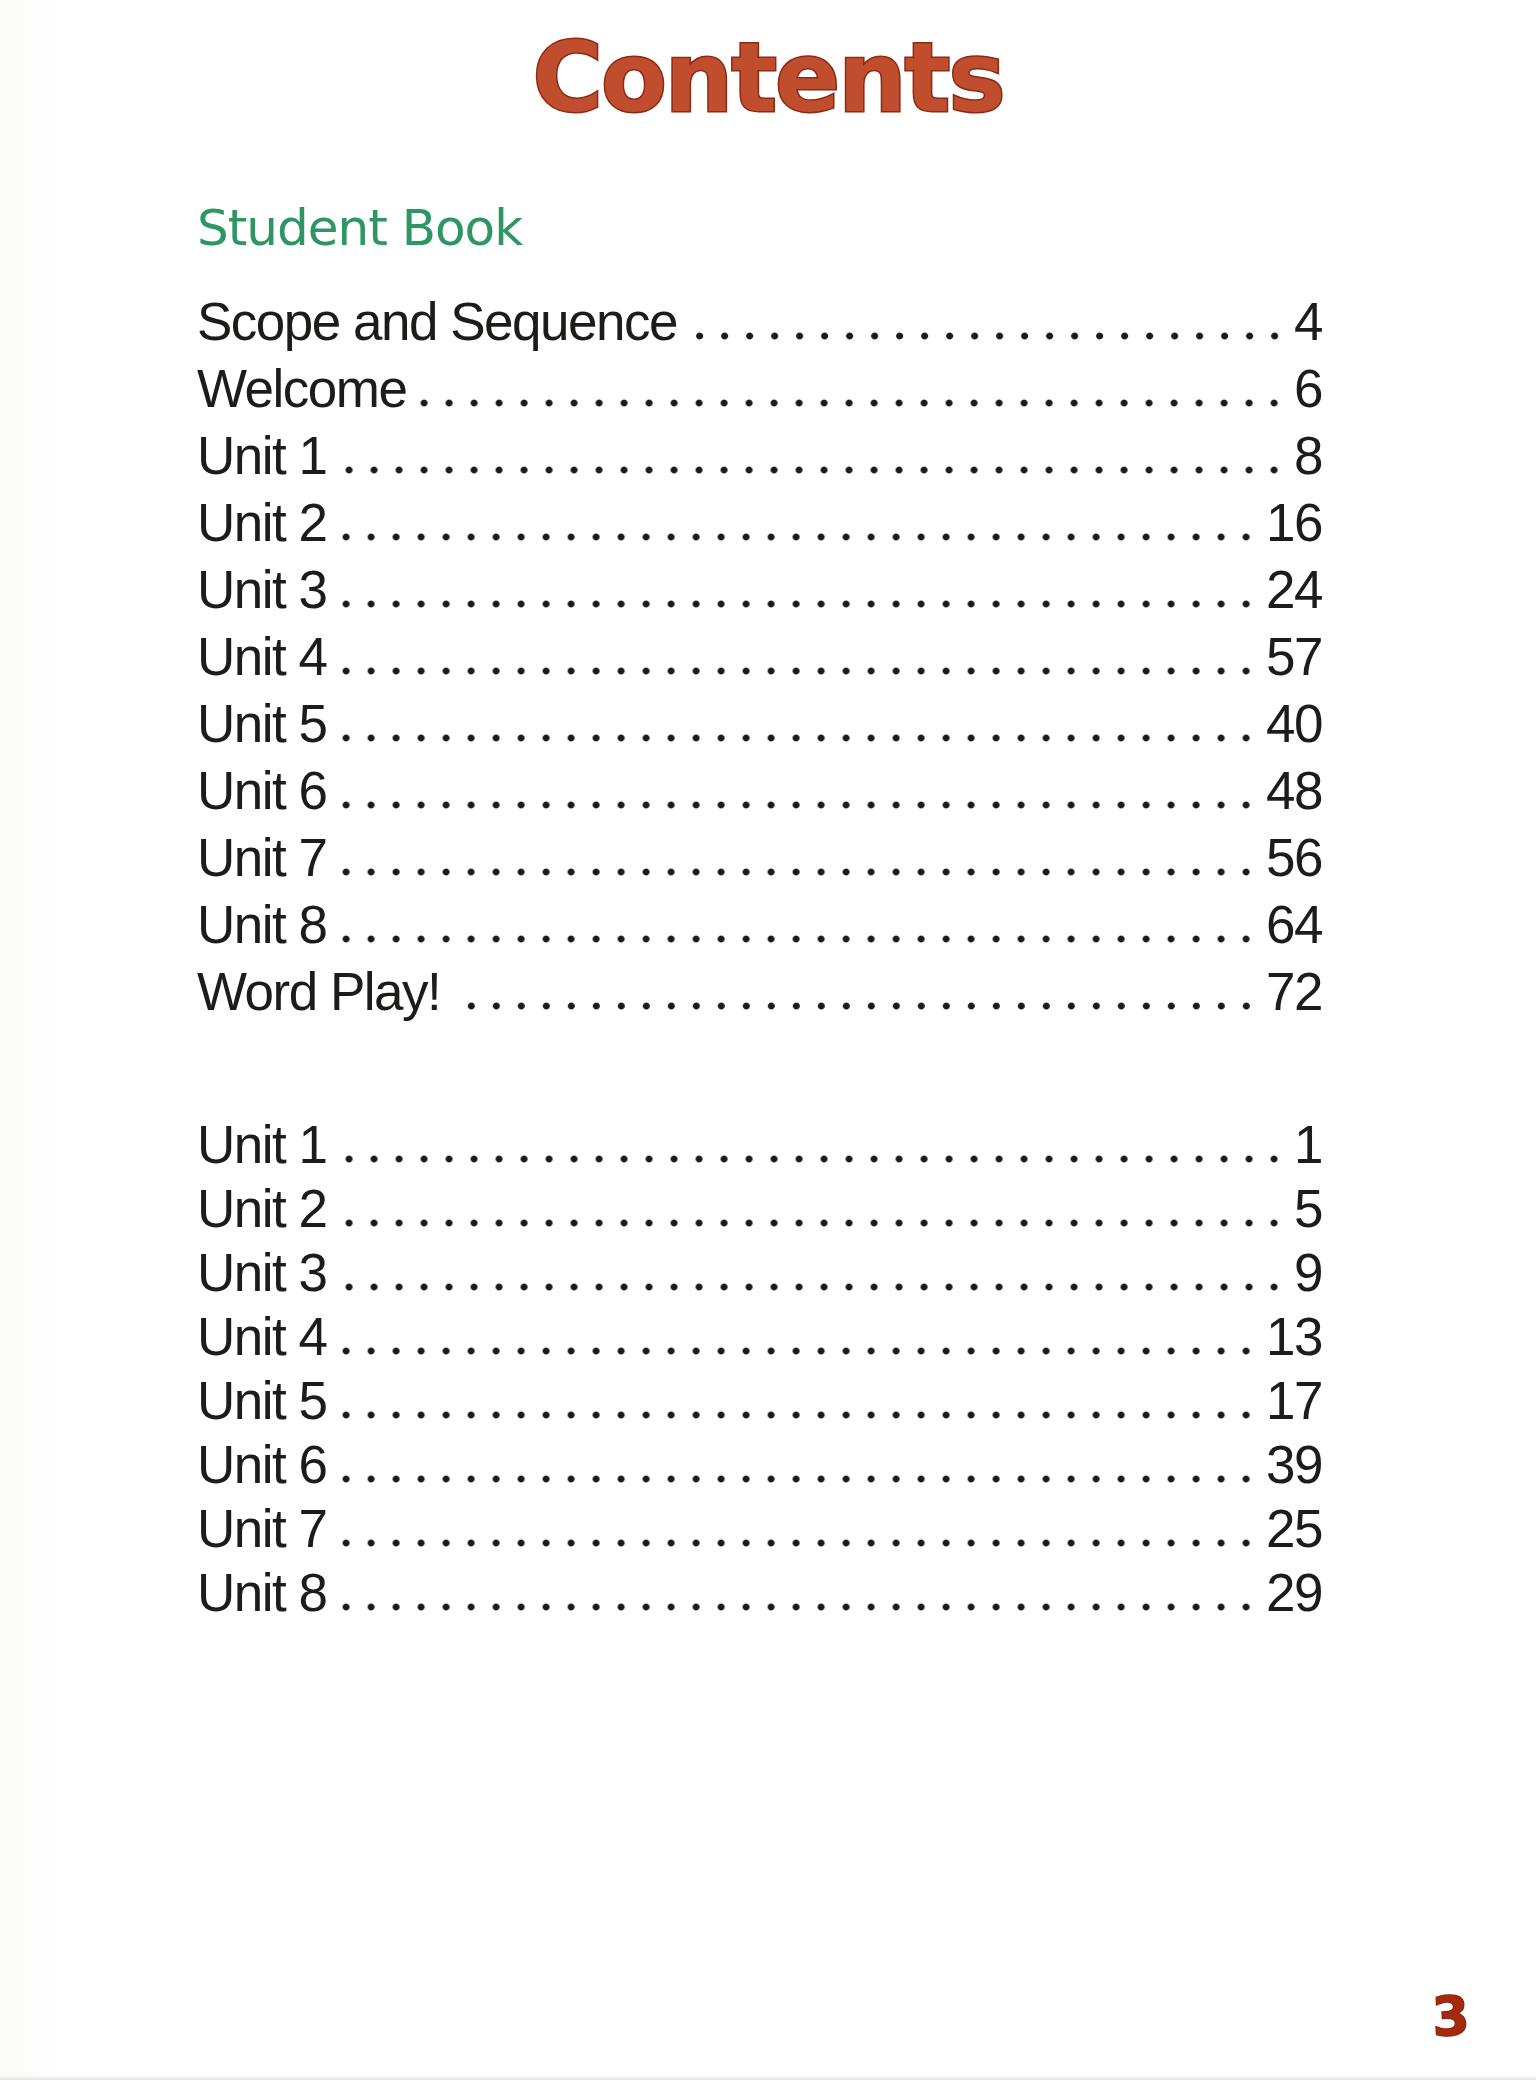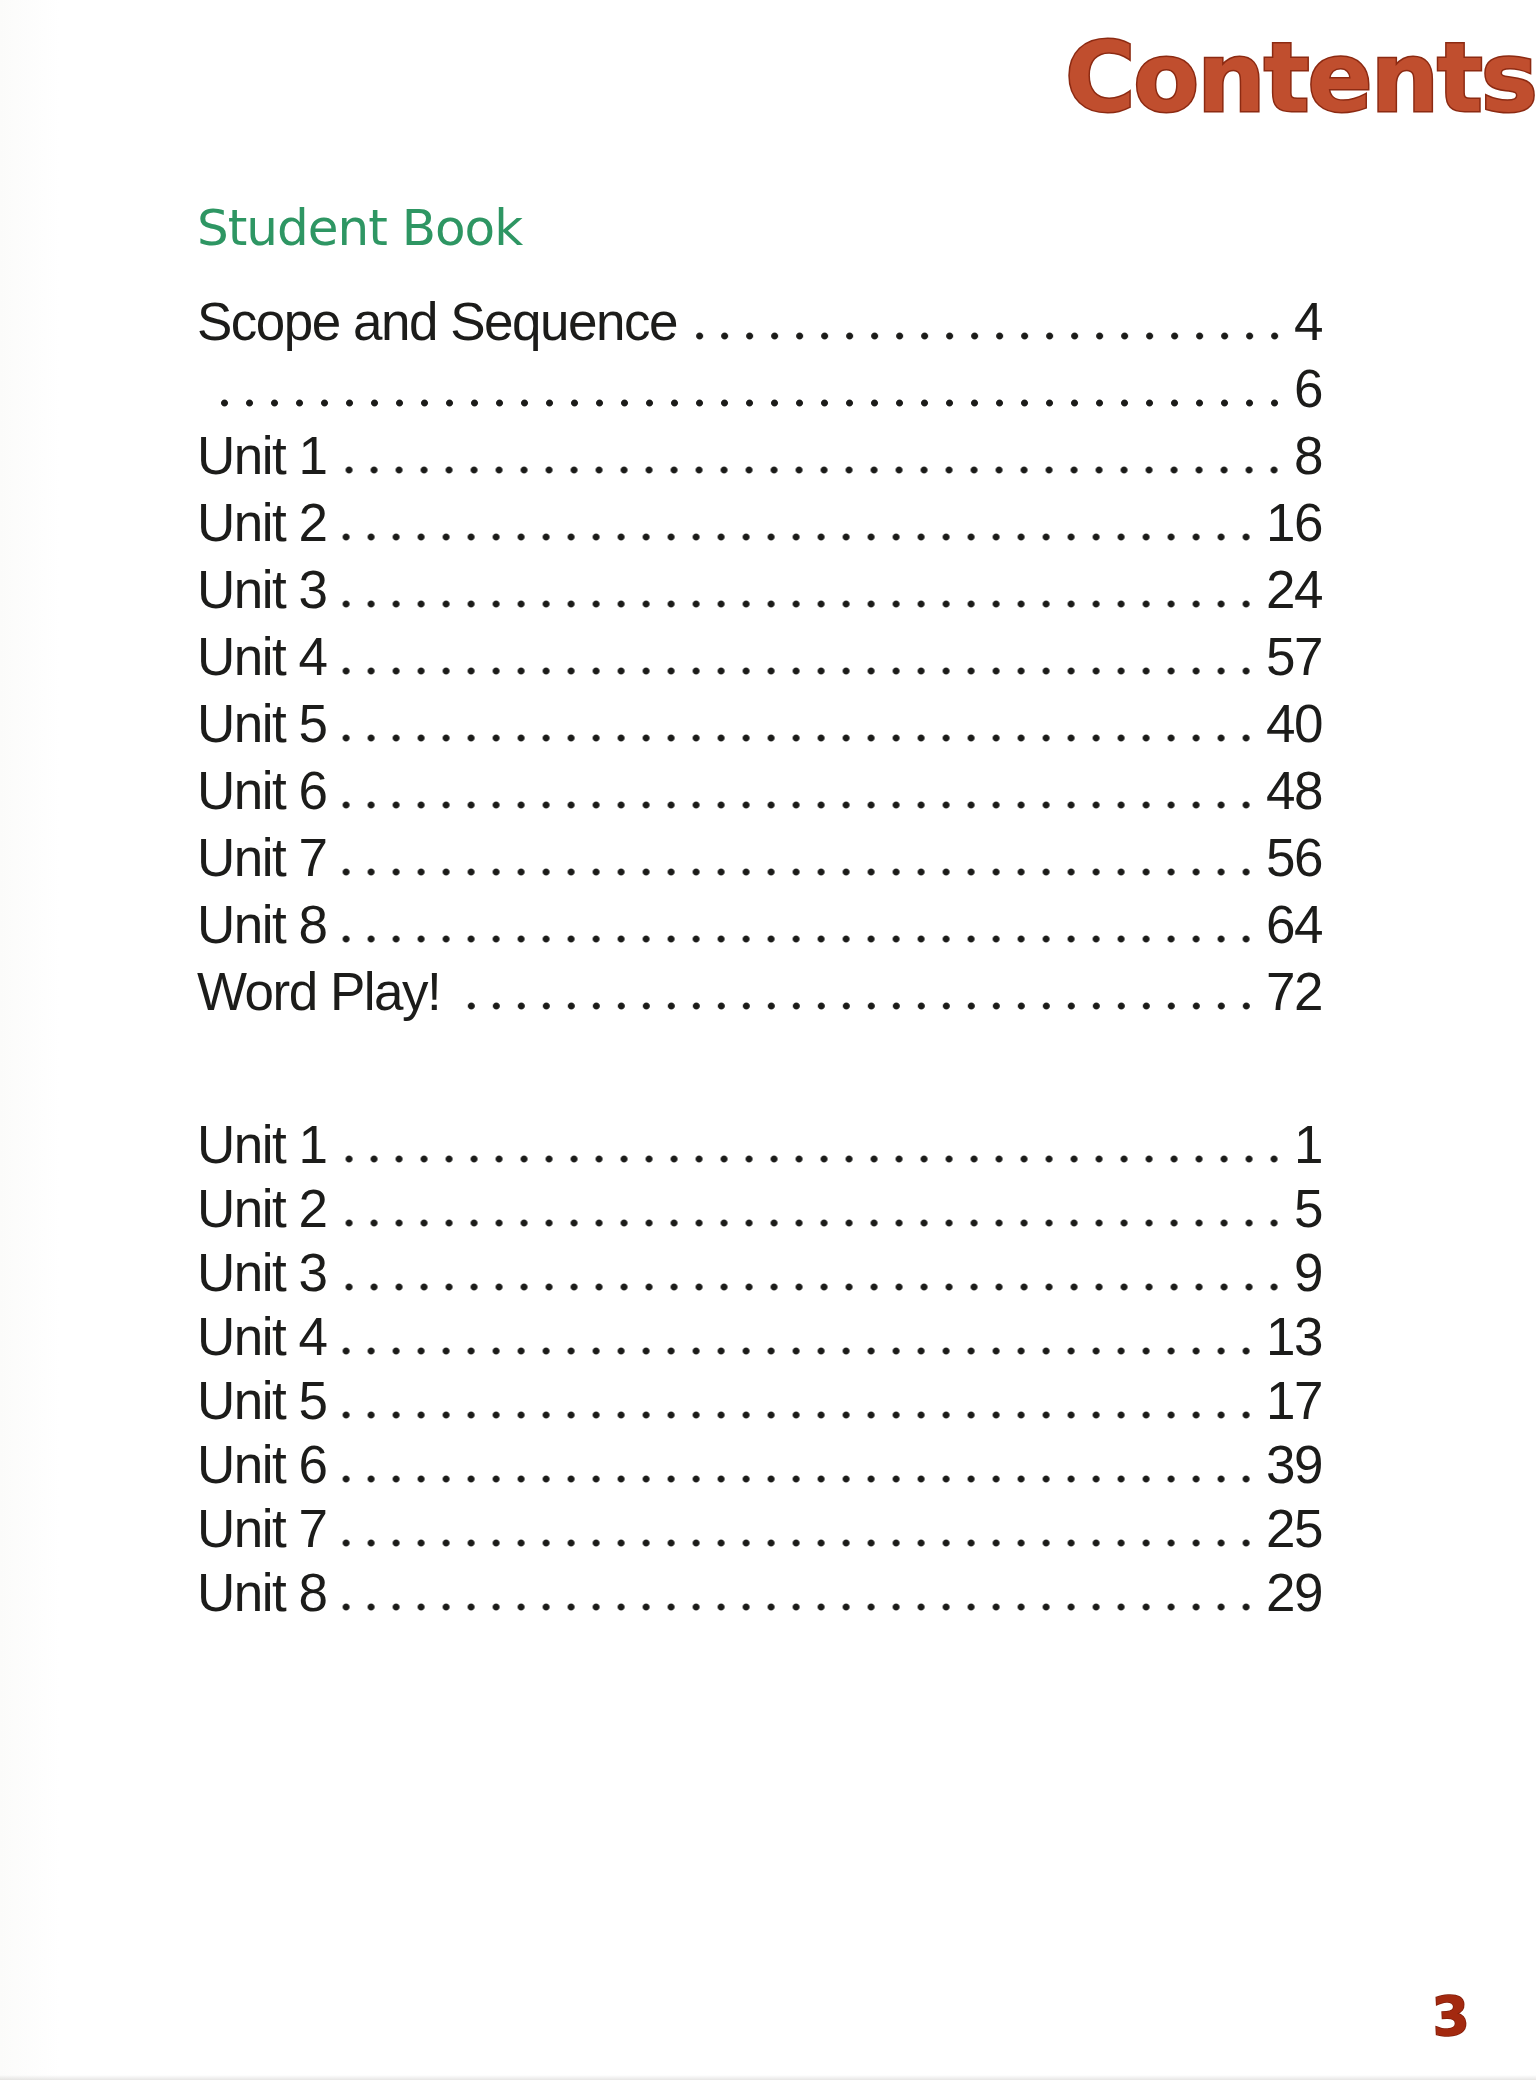--- a/index.html
+++ b/index.html
@@ -26,21 +26,21 @@
     background: linear-gradient(180deg, rgba(0,0,0,0) 0%, rgba(120,115,108,0.18) 100%);
     pointer-events: none;
   }
 
   .title {
     position: absolute;
     top: 26px;
     left: 0;
     width: 100%;
     margin: 0;
-    text-align: right;
+    text-align: center;
     font-family: "DejaVu Sans", sans-serif;
     font-weight: bold;
     font-size: 96px;
     line-height: 1.1;
     letter-spacing: -2px;
     color: var(--title-color, #c04e2e);
     -webkit-text-stroke: 3px var(--title-outline, #8c2a12);
     paint-order: stroke fill;
   }
 
@@ -122,20 +122,21 @@
   <section class="toc-section sec-0">
     <h2 class="section-heading">Student Book</h2>
     <div class="rows">
   <div class="row">
     <span class="label">Scope and Sequence</span>
     <span class="leader"></span>
     <span class="pg">4</span>
   </div>
 
   <div class="row">
+    <span class="label">Welcome</span>
     <span class="leader"></span>
     <span class="pg">6</span>
   </div>
 
   <div class="row">
     <span class="label">Unit 1</span>
     <span class="leader"></span>
     <span class="pg">8</span>
   </div>
 

